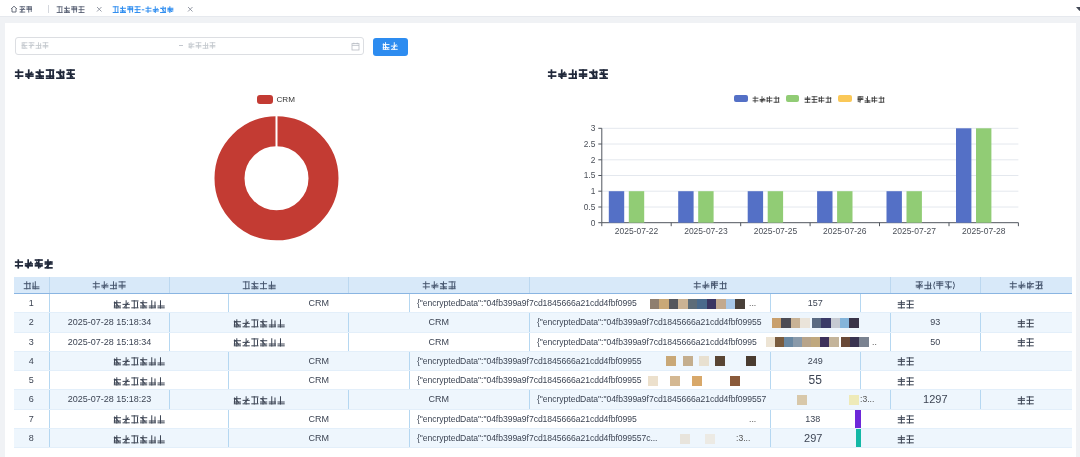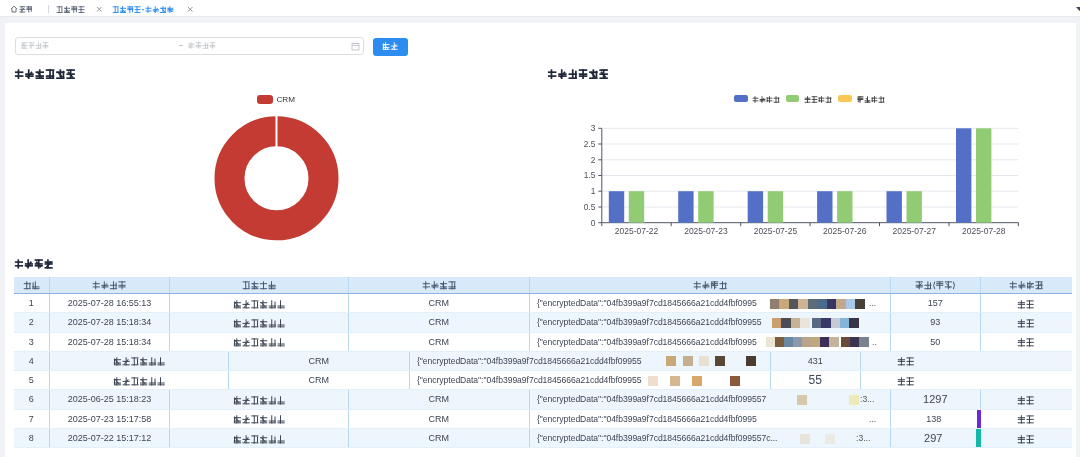--- a/index.html
+++ b/index.html
@@ -508,21 +508,20 @@
             <line x1="26.55" y1="4.30" x2="33.65" y2="4.30"></line>
             <line x1="29.51" y1="0.26" x2="29.51" y2="8.34"></line>
             <line x1="32.69" y1="1.47" x2="32.69" y2="7.53"></line>
             <line x1="32.32" y1="2.28" x2="28.25" y2="7.13"></line>
           </g>
         </svg>
       </div>
     </div>
     <div style="display:flex;height:19.3px;background:#ffffff;border-bottom:1px solid #e3effa;position:relative">
       <div style="width:36.5px;border-right:1px solid #b5d7f1;font-size:9px;color:#3d4554;text-align:center;line-height:19.3px">1</div>
-      <div style="width:120px;border-right:1px solid #b5d7f1;font-size:9px;color:#3d4554;text-align:center;line-height:19.3px">2025-07-28 16:55:13</div>
       <div style="width:178.5px;border-right:1px solid #b5d7f1;display:flex;align-items:center;justify-content:center">
         <svg style="display:inline-block;vertical-align:middle;margin-top:2px" width="52.5" height="9.2" viewBox="0 0 52.5 9.2">
           <g stroke="#3d4554" stroke-width="1.01">
             <line x1="0.76" y1="6.02" x2="7.99" y2="6.02"></line>
             <line x1="0.76" y1="2.73" x2="7.99" y2="2.73"></line>
             <line x1="0.76" y1="7.83" x2="7.99" y2="7.83"></line>
             <line x1="3.77" y1="0.26" x2="3.77" y2="8.49"></line>
             <line x1="1.52" y1="1.50" x2="1.52" y2="7.67"></line>
             <line x1="2.12" y1="2.32" x2="6.26" y2="7.25"></line>
             <line x1="9.51" y1="4.38" x2="16.74" y2="4.38"></line>
@@ -701,21 +700,21 @@
             <line x1="38.77" y1="0.26" x2="38.77" y2="8.49"></line>
             <line x1="42.01" y1="1.50" x2="42.01" y2="7.67"></line>
             <line x1="44.51" y1="6.02" x2="51.74" y2="6.02"></line>
             <line x1="44.51" y1="7.83" x2="51.74" y2="7.83"></line>
             <line x1="47.52" y1="0.26" x2="47.52" y2="8.49"></line>
           </g>
         </svg>
       </div>
       <div style="width:181.5px;border-right:1px solid #b5d7f1;font-size:9px;color:#3d4554;text-align:center;line-height:19.3px">CRM</div>
       <div style="width:360.6px;border-right:1px solid #b5d7f1;position:relative;font-size:8.6px;color:#3d4554;line-height:19.3px;white-space:nowrap;overflow:hidden"><span style="padding-left:7px;letter-spacing:-0.05px">{"encryptedData":"04fb399a9f7cd1845666a21cdd4fbf09955</span><i style="position:absolute;left:256.0px;top:4.6px;width:9.5px;height:10px;background:#c9a877"></i><i style="position:absolute;left:273.0px;top:4.6px;width:9.5px;height:10px;background:#c4ae8e"></i><i style="position:absolute;left:289.0px;top:4.6px;width:9.5px;height:10px;background:#e8e0d0"></i><i style="position:absolute;left:305.0px;top:4.6px;width:9.5px;height:10px;background:#5a4634"></i><i style="position:absolute;left:336.0px;top:4.6px;width:9.5px;height:10px;background:#4a3c30"></i></div>
-      <div style="width:90.4px;border-right:1px solid #b5d7f1;font-size:9px;color:#3d4554;text-align:center;line-height:19.3px">431</div>
+      <div style="width:90.4px;border-right:1px solid #b5d7f1;font-size:9px;color:#3d4554;text-align:center;line-height:19.3px">249</div>
       <div style="width:90.5px;display:flex;align-items:center;justify-content:center">
         <svg style="display:inline-block;vertical-align:middle;margin-top:2px" width="17.5" height="9.2" viewBox="0 0 17.5 9.2">
           <g stroke="#3d4554" stroke-width="1.01">
             <line x1="0.76" y1="4.38" x2="7.99" y2="4.38"></line>
             <line x1="0.76" y1="7.83" x2="7.99" y2="7.83"></line>
             <line x1="0.76" y1="2.73" x2="7.99" y2="2.73"></line>
             <line x1="4.38" y1="0.26" x2="4.38" y2="8.49"></line>
             <line x1="9.51" y1="4.38" x2="16.74" y2="4.38"></line>
             <line x1="9.51" y1="7.83" x2="16.74" y2="7.83"></line>
             <line x1="9.51" y1="0.92" x2="16.74" y2="0.92"></line>
@@ -771,21 +770,21 @@
             <line x1="9.51" y1="4.38" x2="16.74" y2="4.38"></line>
             <line x1="9.51" y1="7.83" x2="16.74" y2="7.83"></line>
             <line x1="9.51" y1="0.92" x2="16.74" y2="0.92"></line>
             <line x1="12.52" y1="0.26" x2="12.52" y2="8.49"></line>
           </g>
         </svg>
       </div>
     </div>
     <div style="display:flex;height:19.3px;background:#eef6fd;border-bottom:1px solid #e3effa;position:relative">
       <div style="width:36.5px;border-right:1px solid #b5d7f1;font-size:9px;color:#3d4554;text-align:center;line-height:19.3px">6</div>
-      <div style="width:120px;border-right:1px solid #b5d7f1;font-size:9px;color:#3d4554;text-align:center;line-height:19.3px">2025-06-25 15:18:23</div>
+      <div style="width:120px;border-right:1px solid #b5d7f1;font-size:9px;color:#3d4554;text-align:center;line-height:19.3px">2025-07-28 15:18:23</div>
       <div style="width:178.5px;border-right:1px solid #b5d7f1;display:flex;align-items:center;justify-content:center">
         <svg style="display:inline-block;vertical-align:middle;margin-top:2px" width="52.5" height="9.2" viewBox="0 0 52.5 9.2">
           <g stroke="#3d4554" stroke-width="1.01">
             <line x1="0.76" y1="6.02" x2="7.99" y2="6.02"></line>
             <line x1="0.76" y1="2.73" x2="7.99" y2="2.73"></line>
             <line x1="0.76" y1="7.83" x2="7.99" y2="7.83"></line>
             <line x1="3.77" y1="0.26" x2="3.77" y2="8.49"></line>
             <line x1="1.52" y1="1.50" x2="1.52" y2="7.67"></line>
             <line x1="2.12" y1="2.32" x2="6.26" y2="7.25"></line>
             <line x1="9.51" y1="4.38" x2="16.74" y2="4.38"></line>
@@ -824,21 +823,20 @@
             <line x1="9.51" y1="4.38" x2="16.74" y2="4.38"></line>
             <line x1="9.51" y1="7.83" x2="16.74" y2="7.83"></line>
             <line x1="9.51" y1="0.92" x2="16.74" y2="0.92"></line>
             <line x1="12.52" y1="0.26" x2="12.52" y2="8.49"></line>
           </g>
         </svg>
       </div>
     </div>
     <div style="display:flex;height:19.3px;background:#ffffff;border-bottom:1px solid #e3effa;position:relative">
       <div style="width:36.5px;border-right:1px solid #b5d7f1;font-size:9px;color:#3d4554;text-align:center;line-height:19.3px">7</div>
-      <div style="width:120px;border-right:1px solid #b5d7f1;font-size:9px;color:#3d4554;text-align:center;line-height:19.3px">2025-07-23 15:17:58</div>
       <div style="width:178.5px;border-right:1px solid #b5d7f1;display:flex;align-items:center;justify-content:center">
         <svg style="display:inline-block;vertical-align:middle;margin-top:2px" width="52.5" height="9.2" viewBox="0 0 52.5 9.2">
           <g stroke="#3d4554" stroke-width="1.01">
             <line x1="0.76" y1="6.02" x2="7.99" y2="6.02"></line>
             <line x1="0.76" y1="2.73" x2="7.99" y2="2.73"></line>
             <line x1="0.76" y1="7.83" x2="7.99" y2="7.83"></line>
             <line x1="3.77" y1="0.26" x2="3.77" y2="8.49"></line>
             <line x1="1.52" y1="1.50" x2="1.52" y2="7.67"></line>
             <line x1="2.12" y1="2.32" x2="6.26" y2="7.25"></line>
             <line x1="9.51" y1="4.38" x2="16.74" y2="4.38"></line>
@@ -859,39 +857,38 @@
             <line x1="38.77" y1="0.26" x2="38.77" y2="8.49"></line>
             <line x1="42.01" y1="1.50" x2="42.01" y2="7.67"></line>
             <line x1="44.51" y1="6.02" x2="51.74" y2="6.02"></line>
             <line x1="44.51" y1="7.83" x2="51.74" y2="7.83"></line>
             <line x1="47.52" y1="0.26" x2="47.52" y2="8.49"></line>
           </g>
         </svg>
       </div>
       <div style="width:181.5px;border-right:1px solid #b5d7f1;font-size:9px;color:#3d4554;text-align:center;line-height:19.3px">CRM</div>
       <div style="width:360.6px;border-right:1px solid #b5d7f1;position:relative;font-size:8.6px;color:#3d4554;line-height:19.3px;white-space:nowrap;overflow:hidden"><span style="padding-left:7px;letter-spacing:-0.05px">{"encryptedData":"04fb399a9f7cd1845666a21cdd4fbf0995</span><span style="position:absolute;left:339.0px;top:0;color:#555">...</span></div>
-      <div style="width:90.4px;border-right:4px solid #6d28d9;font-size:9px;color:#3d4554;text-align:center;line-height:19.3px">138</div>
+      <div style="width:90.4px;border-right:6px solid #6d28d9;font-size:9px;color:#3d4554;text-align:center;line-height:19.3px">138</div>
       <div style="width:90.5px;display:flex;align-items:center;justify-content:center">
         <svg style="display:inline-block;vertical-align:middle;margin-top:2px" width="17.5" height="9.2" viewBox="0 0 17.5 9.2">
           <g stroke="#3d4554" stroke-width="1.01">
             <line x1="0.76" y1="4.38" x2="7.99" y2="4.38"></line>
             <line x1="0.76" y1="7.83" x2="7.99" y2="7.83"></line>
             <line x1="0.76" y1="2.73" x2="7.99" y2="2.73"></line>
             <line x1="4.38" y1="0.26" x2="4.38" y2="8.49"></line>
             <line x1="9.51" y1="4.38" x2="16.74" y2="4.38"></line>
             <line x1="9.51" y1="7.83" x2="16.74" y2="7.83"></line>
             <line x1="9.51" y1="0.92" x2="16.74" y2="0.92"></line>
             <line x1="12.52" y1="0.26" x2="12.52" y2="8.49"></line>
           </g>
         </svg>
       </div>
     </div>
     <div style="display:flex;height:19.3px;background:#eef6fd;border-bottom:1px solid #e3effa;position:relative">
       <div style="width:36.5px;border-right:1px solid #b5d7f1;font-size:9px;color:#3d4554;text-align:center;line-height:19.3px">8</div>
-      <div style="width:120px;border-right:1px solid #b5d7f1;font-size:9px;color:#3d4554;text-align:center;line-height:19.3px">2025-07-22 15:17:12</div>
       <div style="width:178.5px;border-right:1px solid #b5d7f1;display:flex;align-items:center;justify-content:center">
         <svg style="display:inline-block;vertical-align:middle;margin-top:2px" width="52.5" height="9.2" viewBox="0 0 52.5 9.2">
           <g stroke="#3d4554" stroke-width="1.01">
             <line x1="0.76" y1="6.02" x2="7.99" y2="6.02"></line>
             <line x1="0.76" y1="2.73" x2="7.99" y2="2.73"></line>
             <line x1="0.76" y1="7.83" x2="7.99" y2="7.83"></line>
             <line x1="3.77" y1="0.26" x2="3.77" y2="8.49"></line>
             <line x1="1.52" y1="1.50" x2="1.52" y2="7.67"></line>
             <line x1="2.12" y1="2.32" x2="6.26" y2="7.25"></line>
             <line x1="9.51" y1="4.38" x2="16.74" y2="4.38"></line>

